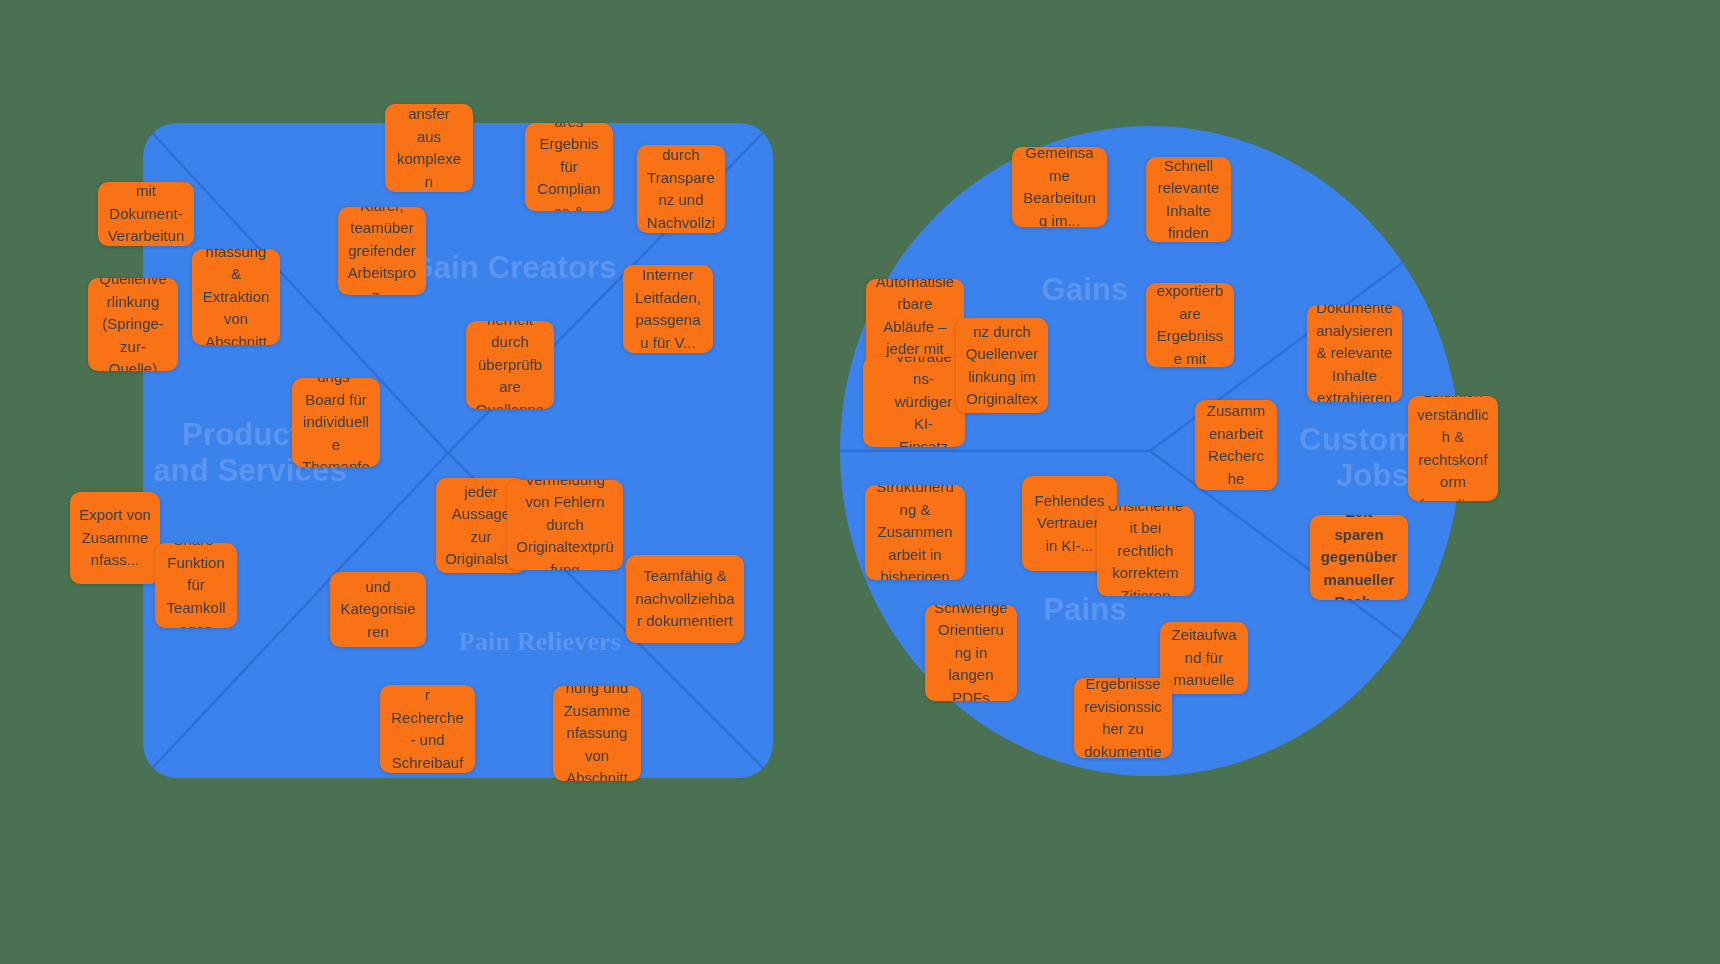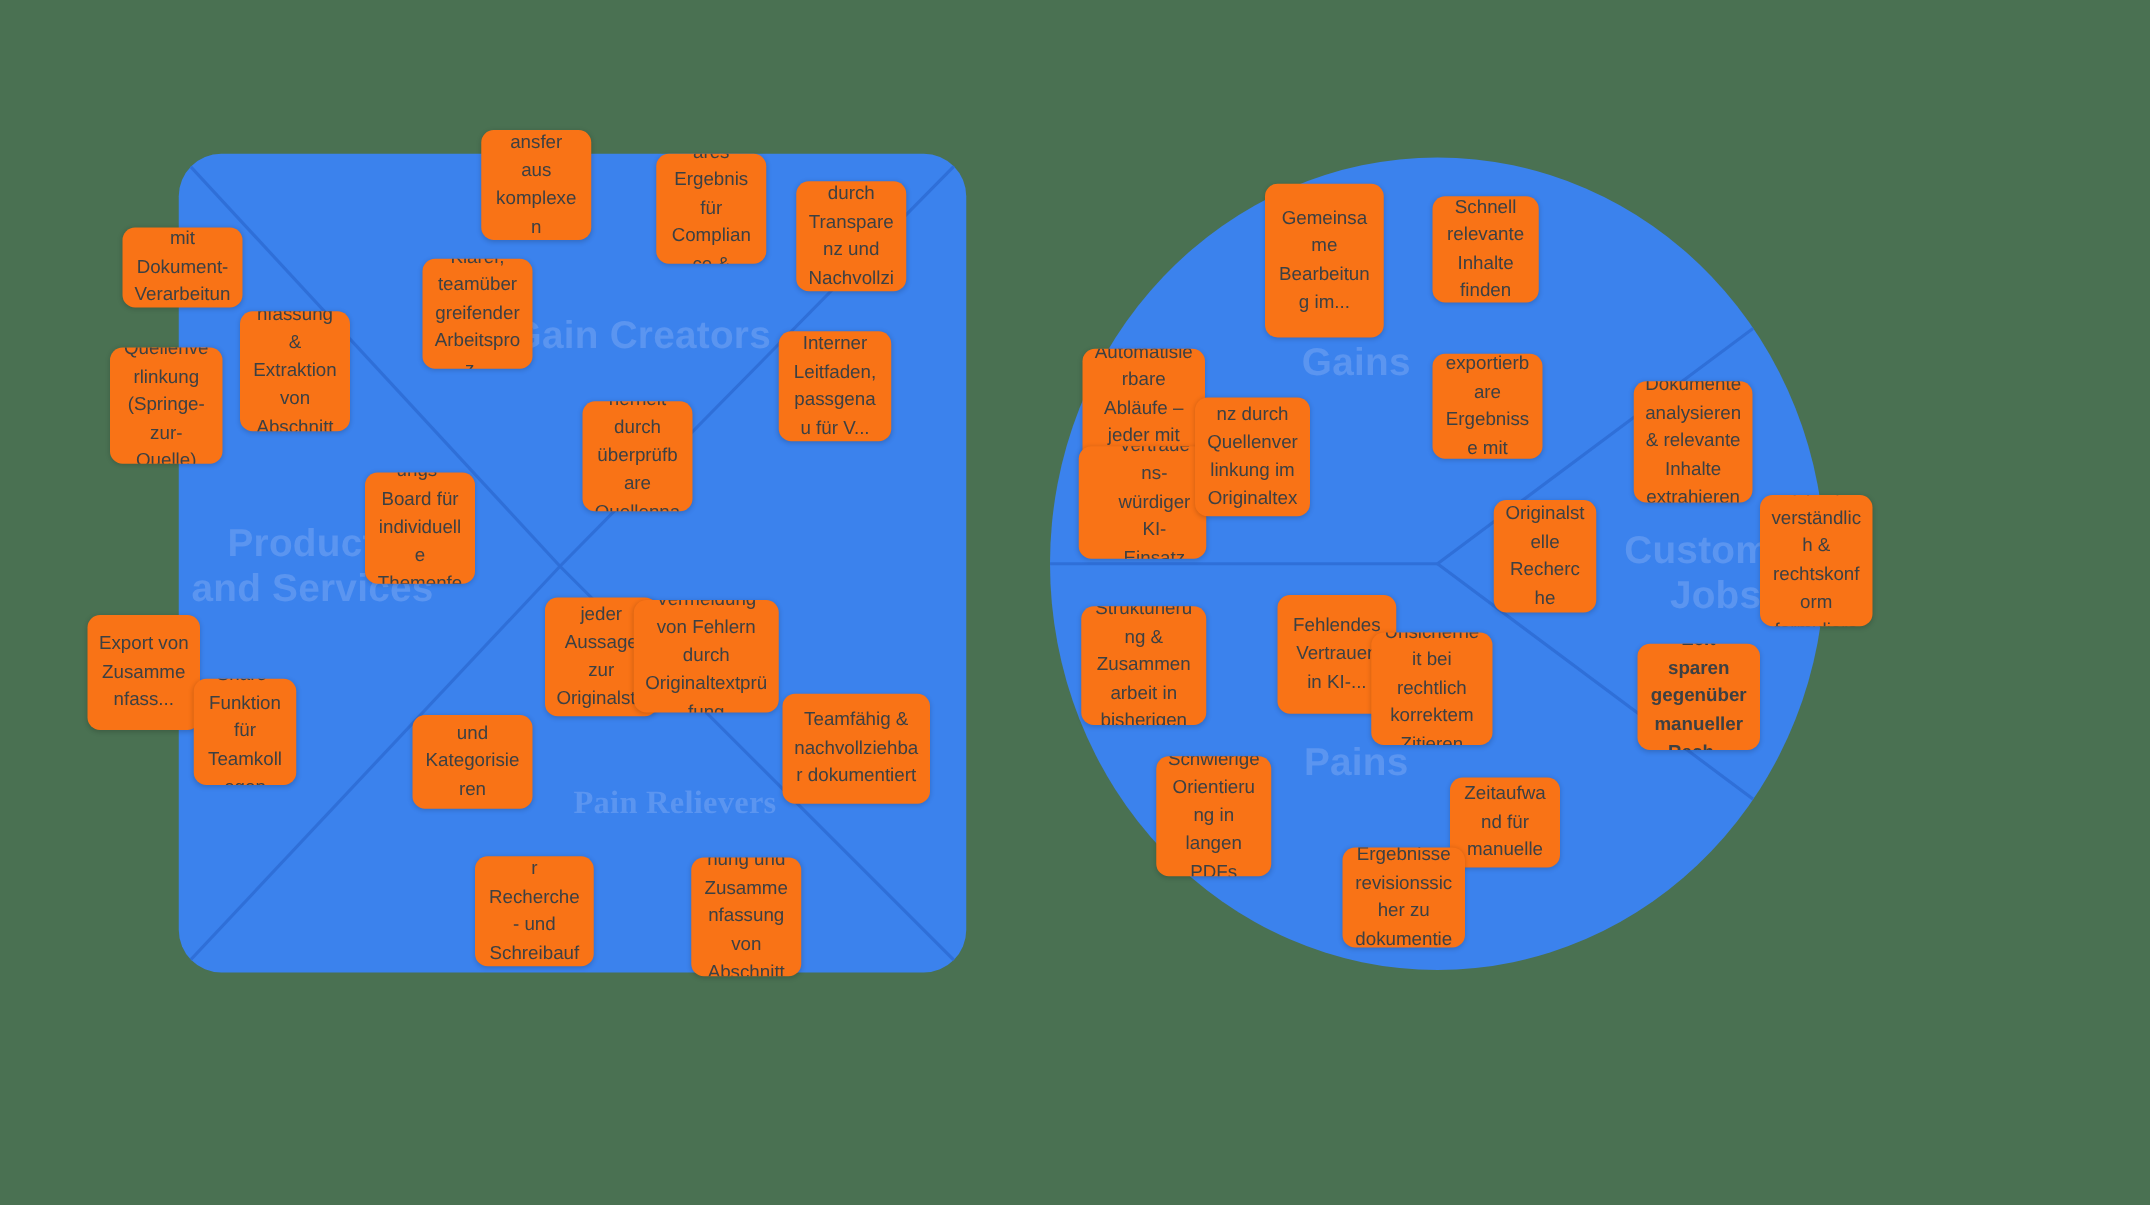--- a/index.html
+++ b/index.html
@@ -150,28 +150,28 @@
       <div class="card" style="left: 70px; top: 492px; width: 90px; height: 92px;">Export von Zusammenfass...</div>
       <div class="card" style="left: 155px; top: 543px; width: 82px; height: 85px;">Share-Funktion für Teamkollegen</div>
       <div class="card" style="left: 436px; top: 478px; width: 90px; height: 95px;">Verlinkung jeder Aussage zur Originalstelle im PDF</div>
       <div class="card" style="left: 507px; top: 480px; width: 116px; height: 90px;">Vermeidung von Fehlern durch Originaltextprüfung</div>
       <div class="card" style="left: 330px; top: 572px; width: 96px; height: 75px;">Schnelles Auffinden und Kategorisieren relevanter Themen</div>
       <div class="card" style="left: 626px; top: 555px; width: 118px; height: 88px;">Teamfähig &amp; nachvollziehbar dokumentiert</div>
       <div class="card" style="left: 380px; top: 685px; width: 95px; height: 88px;">Reduzierter Recherche- und Schreibaufwand</div>
       <div class="card" style="left: 553px; top: 686px; width: 88px; height: 95px;">Texterkennung und Zusammenfassung von Abschnitten</div>
     </div>
   <div id="cp-cards">
-      <div class="card" style="left: 1012px; top: 147px; width: 95px; height: 123px;">Gemeinsame Bearbeitung im...</div>
+      <div class="card" style="left: 1012px; top: 147px; width: 95px; height: 80px;">Gemeinsame Bearbeitung im...</div>
       <div class="card" style="left: 1146px; top: 157px; width: 85px; height: 85px;">Schnell relevante Inhalte finden</div>
       <div class="card" style="left: 866px; top: 279px; width: 98px; height: 96px;">Automatisierbare Abläufe – jeder mit Kontrolle</div>
       <div class="card" style="left: 863px; top: 357px; width: 102px; height: 90px; padding-left: 28px;">Vertrauens-würdiger KI-Einsatz</div>
       <div class="card" style="left: 956px; top: 318px; width: 92px; height: 95px;">Transparenz durch Quellenverlinkung im Originaltext</div>
       <div class="card" style="left: 1146px; top: 283px; width: 88px; height: 84px;">Strukturierte, exportierbare Ergebnisse mit Quellennachweis</div>
       <div class="card" style="left: 1307px; top: 305px; width: 95px; height: 97px;">Dokumente analysieren &amp; relevante Inhalte extrahieren</div>
-      <div class="card" style="left: 1195px; top: 400px; width: 82px; height: 90px;">Originalstelle Recherche</div>
+      <div class="card" style="left: 1195px; top: 400px; width: 82px; height: 90px;">Zusammenarbeit Recherche</div>
       <div class="card" style="left: 1408px; top: 396px; width: 90px; height: 105px;">Interne Leitlinien verständlich &amp; rechtskonform formulieren</div>
       <div class="card" style="left: 865px; top: 485px; width: 100px; height: 95px;">Fehlende Strukturierung &amp; Zusammenarbeit in bisherigen Tools</div>
       <div class="card" style="left: 1022px; top: 476px; width: 95px; height: 95px;">Fehlendes Vertrauen in KI-...</div>
       <div class="card" style="left: 1097px; top: 506px; width: 97px; height: 90px;">Unsicherheit bei rechtlich korrektem Zitieren</div>
       <div class="card" style="left: 1310px; top: 515px; width: 98px; height: 85px; font-weight: bold;">Zeit sparen gegenüber manueller Rech...</div>
       <div class="card" style="left: 925px; top: 605px; width: 92px; height: 96px;">Schwierige Orientierung in langen PDFs</div>
       <div class="card" style="left: 1160px; top: 622px; width: 88px; height: 72px;">Hoher Zeitaufwand für manuelle Texta...</div>
       <div class="card" style="left: 1074px; top: 678px; width: 98px; height: 80px;">Aufwand, Ergebnisse revisionssicher zu dokumentieren</div>
     </div>
 

